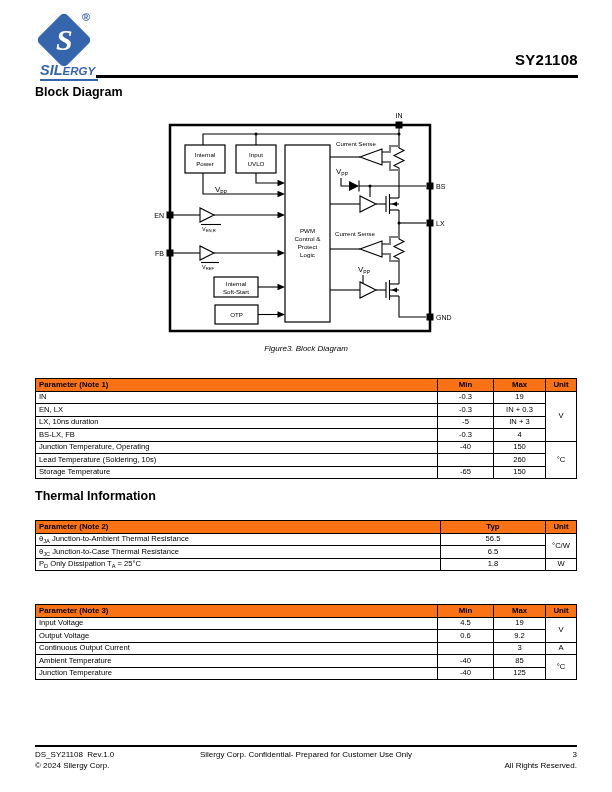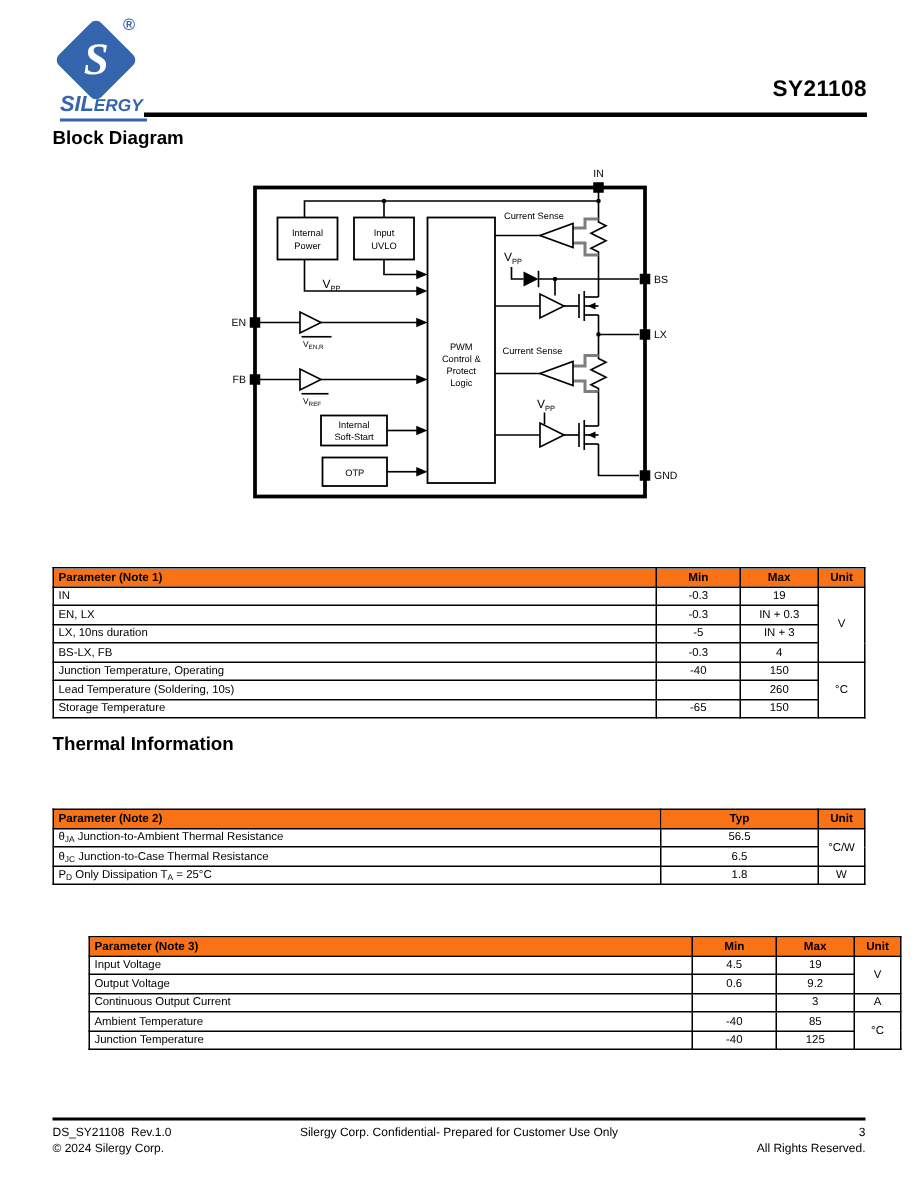--- a/index.html
+++ b/index.html
@@ -205,20 +205,21 @@
         <path class="w" d="M239.5,190 H249"></path>
         <polygon class="blk" points="247,181.6 247,186.4 241.8,184"></polygon>
       </g>
       <path class="w" d="M249,155 V178"></path>
       <path class="w" d="M249,190 V211 H276"></path>
 
       <rect class="blk" x="276.5" y="207.5" width="7" height="7"></rect>
       <text class="t7" x="286" y="213.5">GND</text>
     </svg>
   </div>
+  <div class="caption">Figure3. Block Diagram</div>
 
   <table class="dtable" style="top:378px;">
     <tbody>
         <tr>
       <th>Parameter (Note 1)</th>
       <th class="c cmin">Min</th>
       <th class="c cmax">Max</th>
       <th class="c cunit">Unit</th>
     </tr>
     <tr>
@@ -255,21 +256,21 @@
     </tr>
     <tr>
       <td>Storage Temperature</td>
       <td class="c">-65</td>
       <td class="c">150</td>
     </tr>
   </tbody>
     </table>
 
   <h2 class="sec" style="top:489px;">Thermal Information</h2>
-  <table class="dtable" style="top:539px;">
+  <table class="dtable" style="top:520px;">
     <tbody>
         <tr>
       <th>Parameter (Note 2)</th>
       <th class="c" style="width:102px;">Typ</th>
       <th class="c cunit">Unit</th>
     </tr>
     <tr>
       <td><span>θ</span><sub>JA</sub><span> Junction-to-Ambient Thermal Resistance</span></td>
       <td class="c">56.5</td>
       <td class="c" rowspan="2">°C/W</td>
@@ -279,21 +280,21 @@
       <td class="c">6.5</td>
     </tr>
     <tr>
       <td><span>P</span><sub>D</sub><span> Only Dissipation T</span><sub>A</sub><span> = 25°C</span></td>
       <td class="c">1.8</td>
       <td class="c">W</td>
     </tr>
   </tbody>
     </table>
 
-  <table class="dtable" style="top:624px;margin-left:24px;">
+  <table class="dtable" style="top:604px;">
     <tbody>
         <tr>
       <th>Parameter (Note 3)</th>
       <th class="c cmin">Min</th>
       <th class="c cmax">Max</th>
       <th class="c cunit">Unit</th>
     </tr>
     <tr>
       <td>Input Voltage</td>
       <td class="c">4.5</td>

